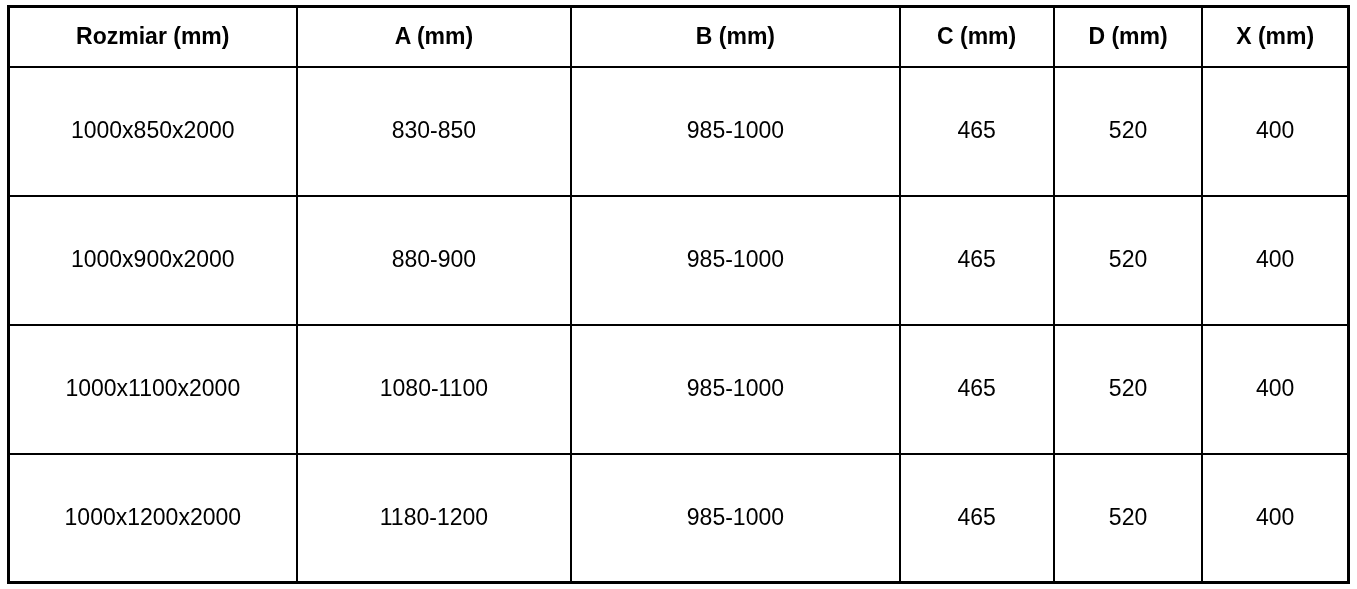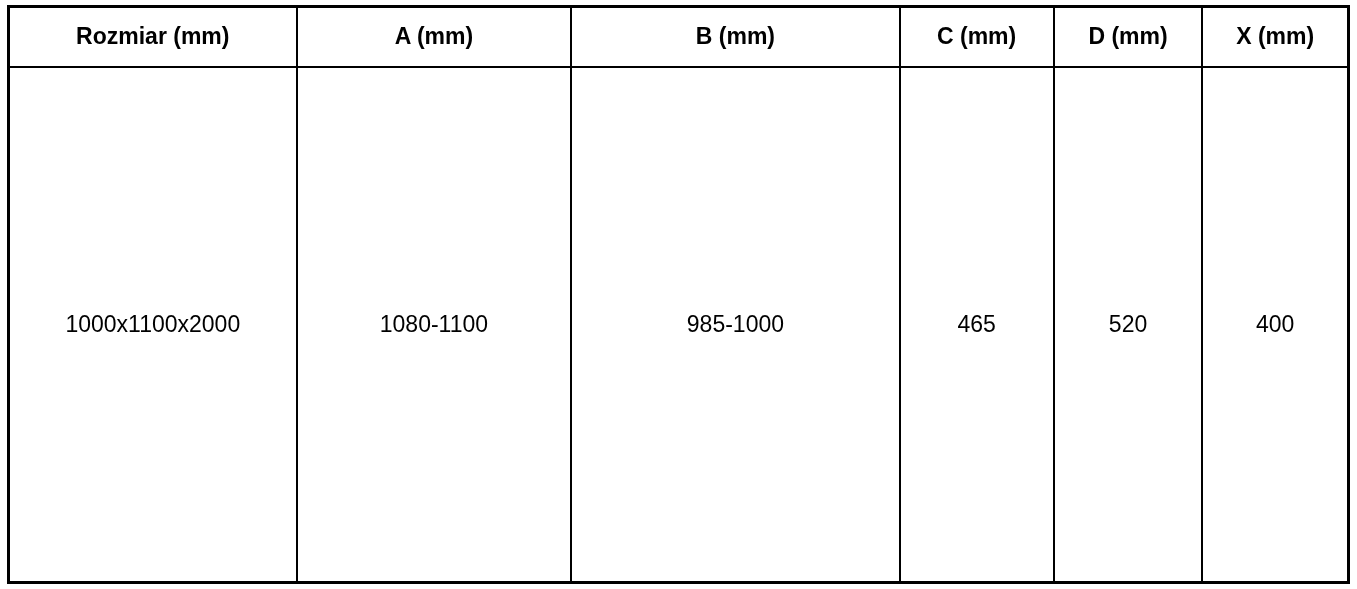--- a/index.html
+++ b/index.html
@@ -69,21 +69,45 @@
       <th>Rozmiar (mm)</th>
       <th>A (mm)</th>
       <th>B (mm)</th>
       <th>C (mm)</th>
       <th>D (mm)</th>
       <th>X (mm)</th>
     </tr>
   </thead>
   <tbody>
     <tr>
+      <td>1000x850x2000</td>
+      <td>830-850</td>
+      <td>985-1000</td>
+      <td>465</td>
+      <td>520</td>
+      <td>400</td>
+    </tr>
+    <tr>
+      <td>1000x900x2000</td>
+      <td>880-900</td>
+      <td>985-1000</td>
+      <td>465</td>
+      <td>520</td>
+      <td>400</td>
+    </tr>
+    <tr>
       <td>1000x1100x2000</td>
       <td>1080-1100</td>
+      <td>985-1000</td>
+      <td>465</td>
+      <td>520</td>
+      <td>400</td>
+    </tr>
+    <tr>
+      <td>1000x1200x2000</td>
+      <td>1180-1200</td>
       <td>985-1000</td>
       <td>465</td>
       <td>520</td>
       <td>400</td>
     </tr>
   </tbody>
 </table>
 
 </body></html>

